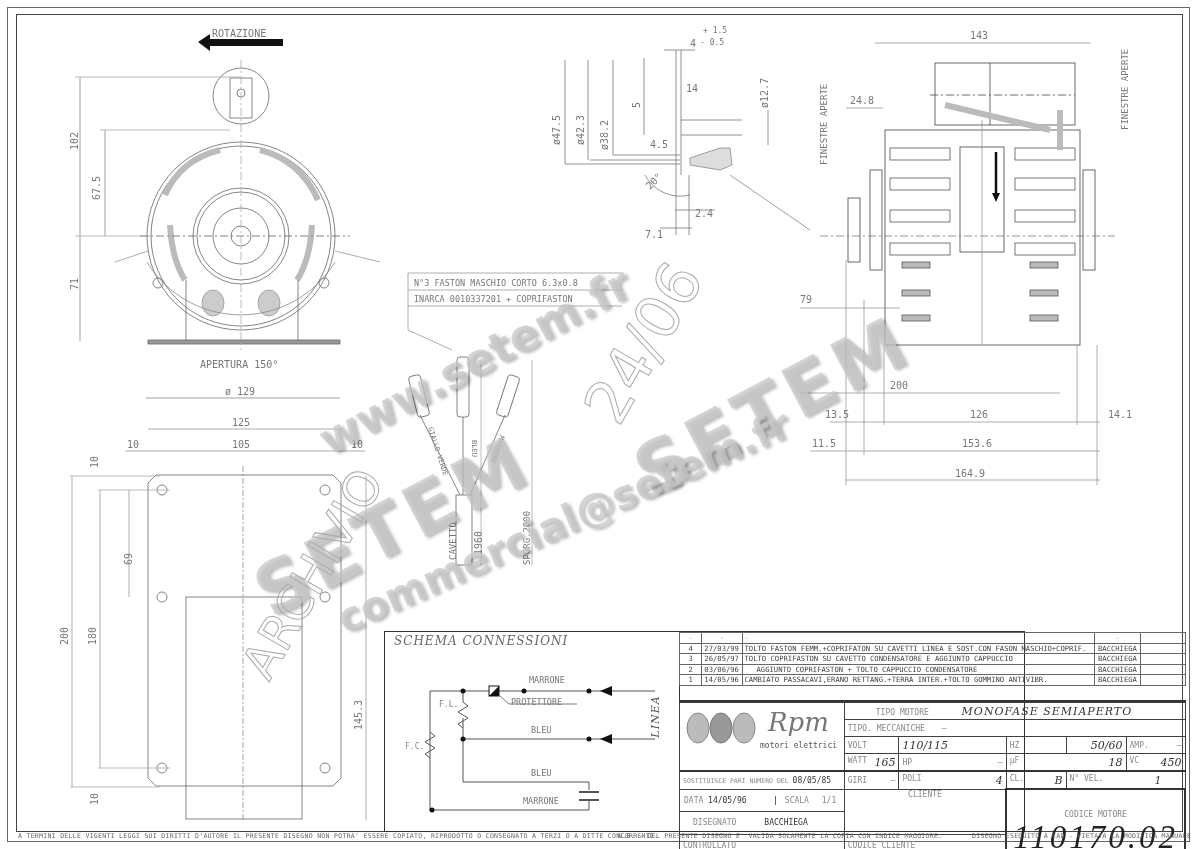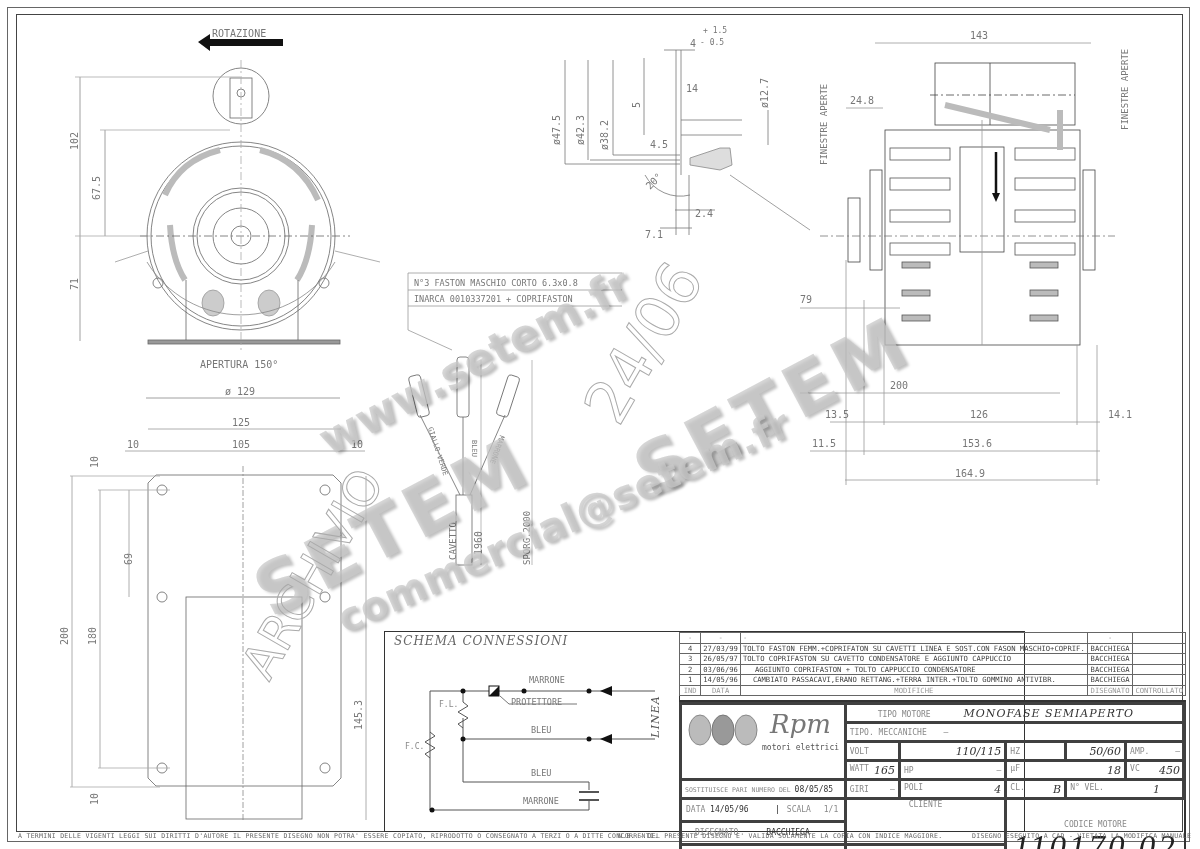--- a/index.html
+++ b/index.html
@@ -13,21 +13,21 @@
   .tb{position:absolute;left:384px;top:631px;width:641px;height:201px;border:1px solid #333;box-sizing:border-box;background:#fff;}
   .schema{position:absolute;left:0;top:0;width:294px;height:199px;border-right:1px solid #333;}
   .schema-title{position:absolute;left:9px;top:2px;font-family:"DejaVu Serif","Liberation Serif",serif;font-style:italic;font-size:12px;color:#666;letter-spacing:1px;}
   .rev{position:absolute;left:294px;top:0;width:507px;}
   .rev table{border-collapse:collapse;width:507px;font-size:7.2px;color:#444;}
   .rev td{border:1px solid #666;height:9.5px;padding:0 2px;white-space:nowrap;overflow:hidden;}
   .rev td.c{text-align:center;}
   .rev tr.hdr td{color:#999;}
   .info{position:absolute;left:294px;top:68px;width:507px;}
   .info table{border-collapse:collapse;font-size:8px;color:#888;}
-  .info td{border:3px solid #404040;height:16px;padding:0 3px;white-space:nowrap;overflow:hidden;}
+  .info td{border:1px solid #404040;height:16px;padding:0 3px;white-space:nowrap;overflow:hidden;}
   .val{font-family:"DejaVu Serif","Liberation Serif",serif;font-style:italic;color:#333;font-size:11px;text-align:right;}
   .logo-cell{position:relative;}
   .code{font-family:Liberation Serif, serif;font-style:italic;font-size:33px;color:#222;letter-spacing:3px;text-align:center;}
   .wm{position:absolute;font-family:"DejaVu Sans","Liberation Sans",sans-serif;font-weight:bold;color:rgba(200,200,200,0.75);text-shadow:2px 3px 3px rgba(0,0,0,0.25);white-space:nowrap;transform-origin:left top;pointer-events:none;}
   .wm-thin{position:absolute;font-family:"DejaVu Sans","Liberation Sans",sans-serif;color:transparent;-webkit-text-stroke:1px #aaa;white-space:nowrap;transform-origin:left top;pointer-events:none;}
 </style>
 </head>
 <body>
 
 <div class="frame-outer"></div>
@@ -327,30 +327,23 @@
       <tr>
         <td class="c">2</td>
         <td>03/06/96</td>
         <td style="padding-left:14px">AGGIUNTO COPRIFASTON + TOLTO CAPPUCCIO CONDENSATORE</td>
         <td class="c">BACCHIEGA</td>
         <td></td>
       </tr>
       <tr>
         <td class="c">1</td>
         <td>14/05/96</td>
-        <td style="padding-left:12px">CAMBIATO PASSACAVI,ERANO RETTANG.+TERRA INTER.+TOLTO GOMMINO ANTIVIBR.</td>
+        <td style="padding-left:2px">CAMBIATO PASSACAVI,ERANO RETTANG.+TERRA INTER.+TOLTO GOMMINO ANTIVIBR.</td>
         <td class="c">BACCHIEGA</td>
         <td></td>
-      </tr>
-      <tr class="hdr">
-        <td class="c">IND</td>
-        <td class="c">DATA</td>
-        <td class="c">MODIFICHE</td>
-        <td class="c">DISEGNATO</td>
-        <td class="c">CONTROLLATO</td>
       </tr>
     </tbody>
       </table>
   </div>
 
   <div class="info" style="border-top:2px solid #333;">
     <table>
       <colgroup>
         <col style="width:165px">
           <col style="width:55px">
@@ -377,21 +370,21 @@
         </td>
       </tr>
       <tr>
         <td colspan="6">
           <span>TIPO. MECCANICHE</span>
           <span style="margin-left:12px">—</span>
         </td>
       </tr>
       <tr>
         <td>VOLT</td>
-        <td colspan="2" class="val" style="text-align:right">110/115</td>
+        <td colspan="2" class="val" style="text-align:left">110/115</td>
         <td style="position:relative">HZ</td>
         <td class="val">50/60</td>
         <td><span>AMP.</span><span style="float:right">—</span></td>
       </tr>
       <tr>
         <td><span>WATT</span><span class="val" style="float:right">165</span></td>
         <td colspan="2"><span>HP</span><span style="float:right">—</span></td>
         <td colspan="2"><span>µF</span><span class="val" style="float:right">18</span></td>
         <td><span>VC</span><span class="val" style="float:right">450</span></td>
       </tr>

